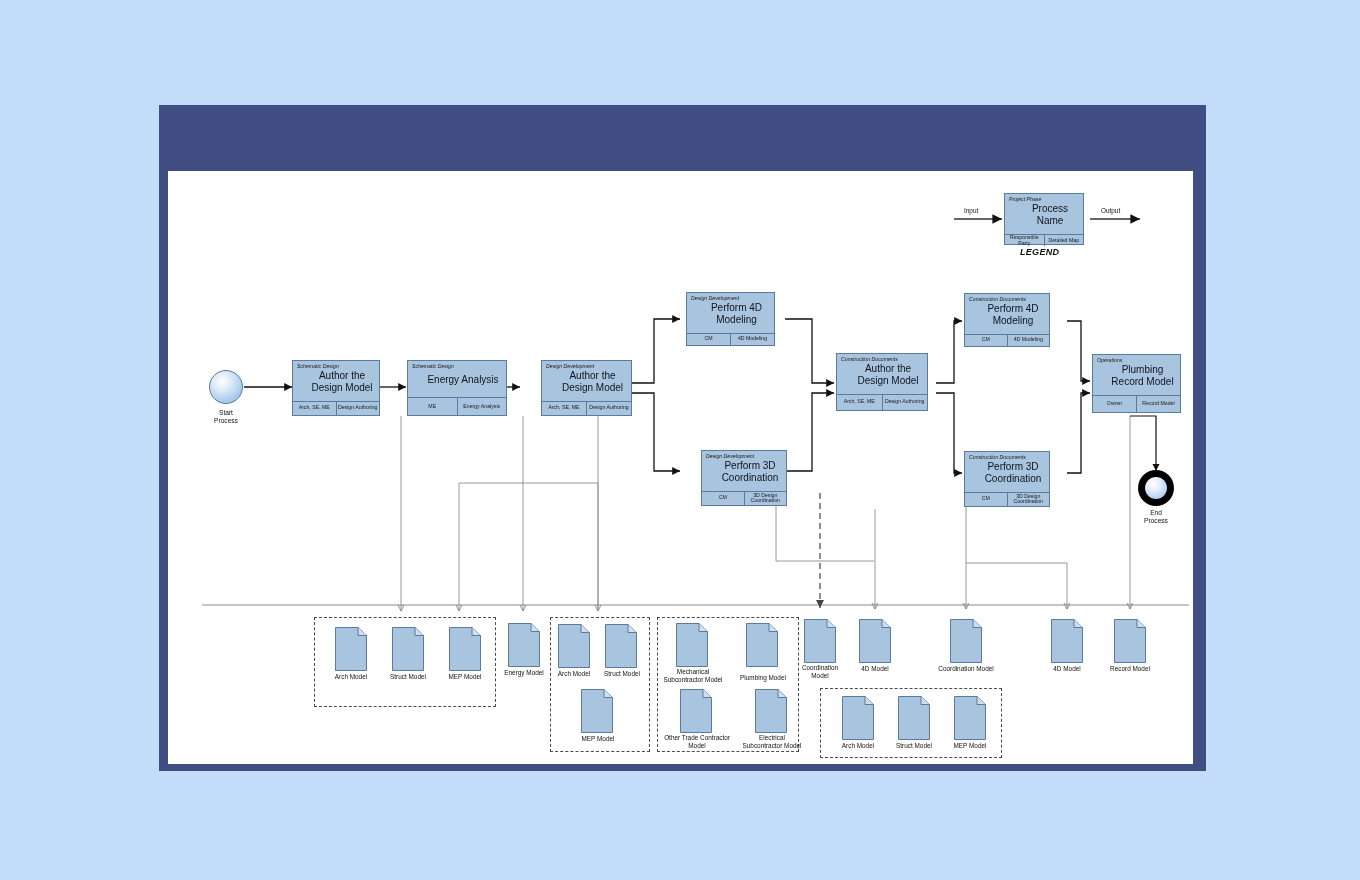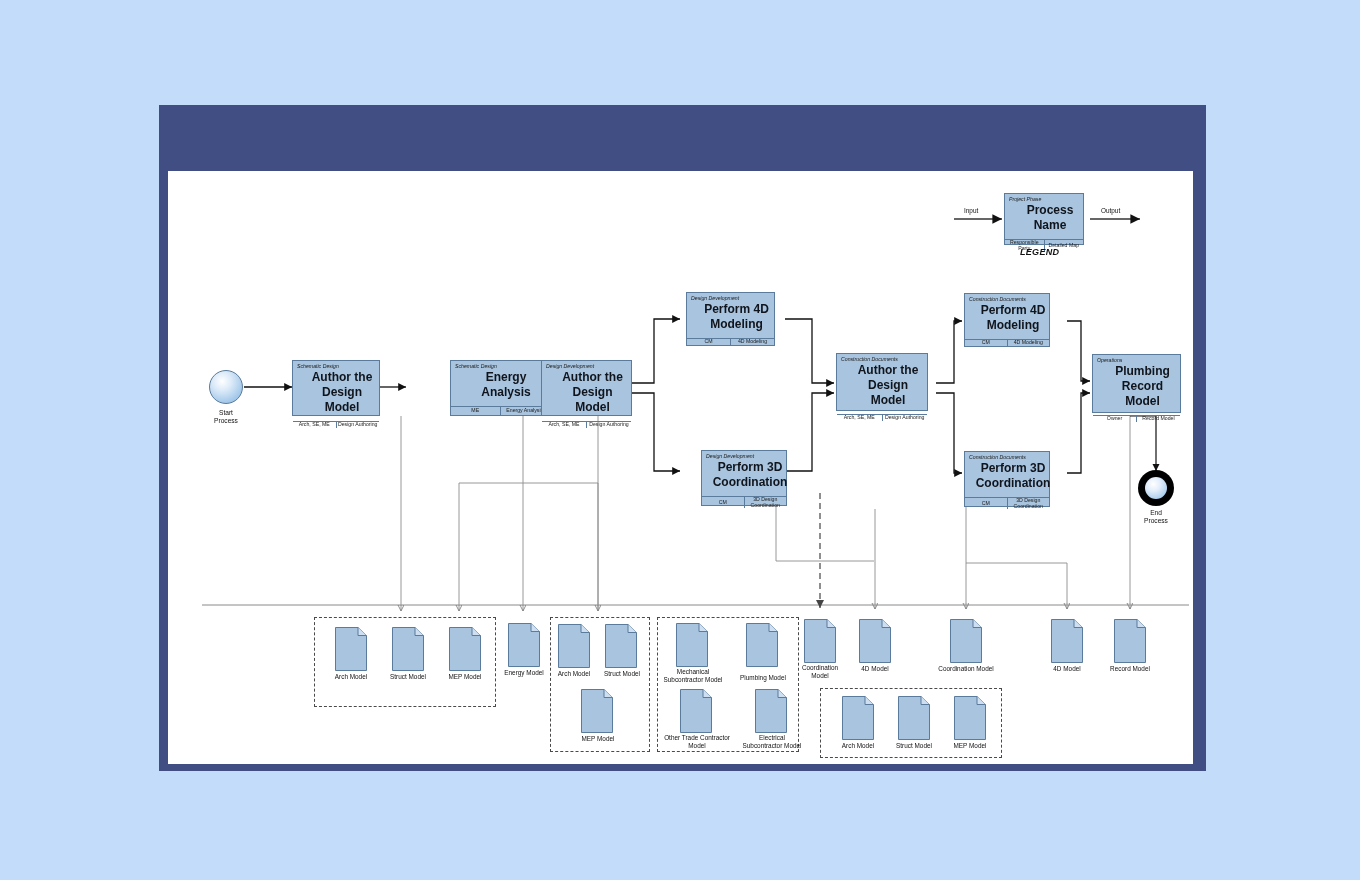--- a/index.html
+++ b/index.html
@@ -46,22 +46,22 @@
     font-size: 5.2px;
     font-style: italic;
     color: #1b1b1b;
     padding: 3px 0 0 4px;
     line-height: 1.1;
     white-space: nowrap;
   }
   .pbox .pname {
     flex: 1;
     display: flex; align-items: center; justify-content: center;
-    font-size: 12px;
-    font-weight: bold;
+    font-size: 10px;
+    font-weight: normal;
     color: #10141c;
     text-align: center;
     line-height: 1.25;
     padding: 0 2px 6px 14px;
   }
   .pbox .prow {
     display: flex;
     border-top: 1px solid #5a7b9b;
     height: 17px;
   }
@@ -248,21 +248,21 @@
 
     <div class="pbox" style="left:124px; top:189px; width:88px; height:56px;">
       <div class="phase">Schematic Design</div>
       <div class="pname">Author the Design Model</div>
       <div class="prow">
         <div>Arch, SE, ME</div>
         <div>Design Authoring</div>
       </div>
     </div>
 
-    <div class="pbox" style="left:239px; top:189px; width:100px; height:56px;margin-left:43px;">
+    <div class="pbox" style="left:239px; top:189px; width:100px; height:56px;">
       <div class="phase">Schematic Design</div>
       <div class="pname">Energy Analysis</div>
       <div class="prow">
         <div>ME</div>
         <div>Energy Analysis</div>
       </div>
     </div>
 
     <div class="pbox" style="left:373px; top:189px; width:91px; height:56px;">
       <div class="phase">Design Development</div>

